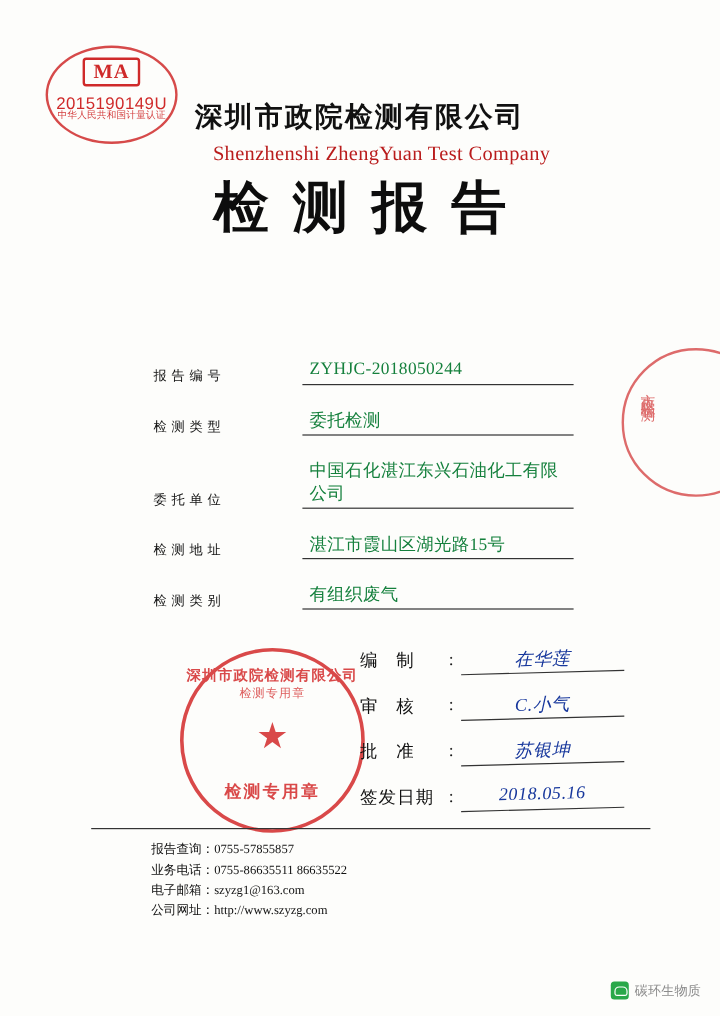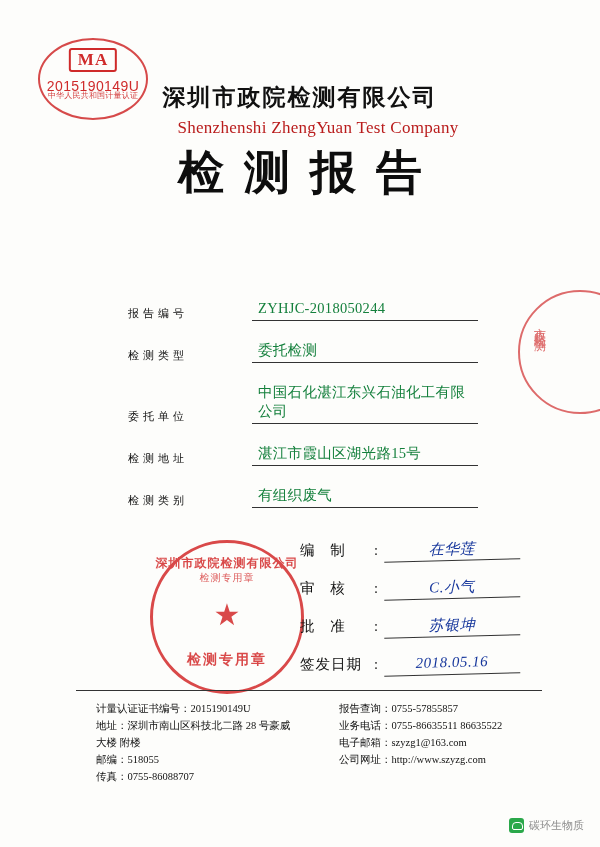--- a/index.html
+++ b/index.html
@@ -396,27 +396,20 @@
     <div class="sign-row">
       <div class="sign-label wide">签发日期</div>
       <div class="sign-colon">:</div>
       <div class="sign-value">2018.05.16</div>
     </div>
 
   </div>
 
   <div class="footer-rule"></div>
   <div class="footer">
-    <div class="footer-col">
-      <div class="footer-line">计量认证证书编号：2015190149U</div>
-      <div class="footer-line">地址：深圳市南山区科技北二路 28 号豪威</div>
-      <div class="footer-line">大楼 附楼</div>
-      <div class="footer-line">邮编：518055</div>
-      <div class="footer-line">传真：0755-86088707</div>
-    </div>
     <div class="footer-col right">
       <div class="footer-line">报告查询：0755-57855857</div>
       <div class="footer-line">业务电话：0755-86635511     86635522</div>
       <div class="footer-line">电子邮箱：szyzg1@163.com</div>
       <div class="footer-line">公司网址：http://www.szyzg.com</div>
     </div>
   </div>
 
   <div class="wm">
     <span class="wm-badge"></span>

